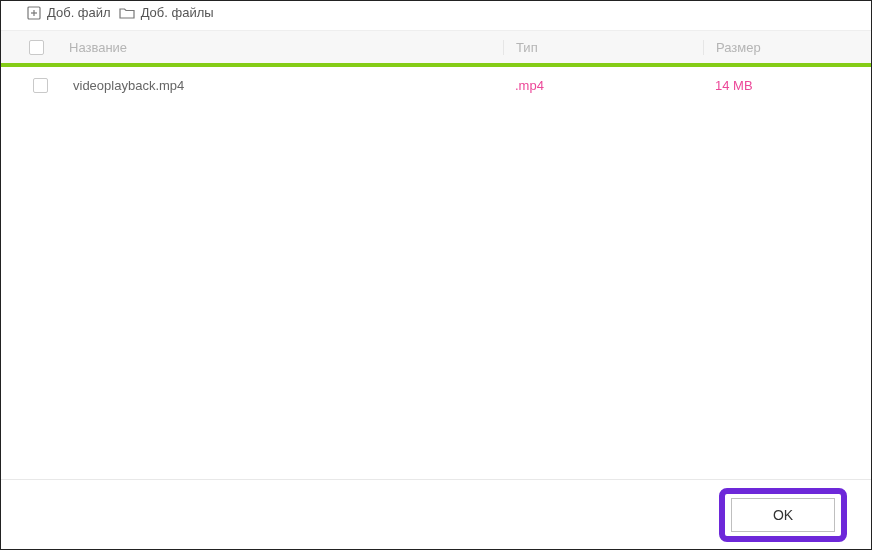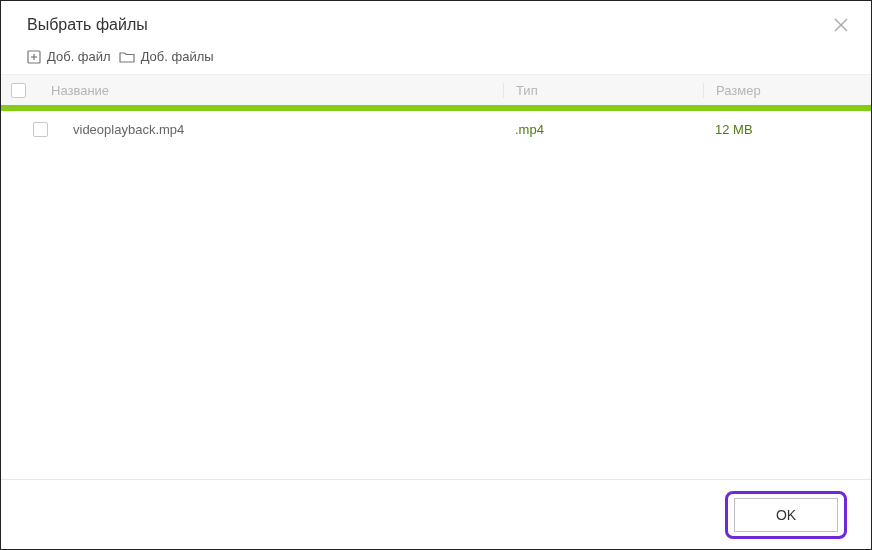--- a/index.html
+++ b/index.html
@@ -7,51 +7,42 @@
   .dialog { width: 872px; height: 550px; border: 1px solid #222; position: relative; background: #fff; display: flex; flex-direction: column; }
   .dlg-header { display: flex; align-items: center; justify-content: space-between; padding: 14px 20px 10px 26px; }
   .dlg-title { font-size: 16px; color: #333; }
   .close-x { width: 20px; height: 20px; display: flex; align-items: center; justify-content: center; color: #aaa; cursor: pointer; }
   .close-x svg { stroke: #aaa; }
 
   .toolbar { padding: 4px 26px 10px 26px; display: flex; gap: 8px; align-items: center; border-bottom: 1px solid #eee; }
   .tbtn { display: flex; align-items: center; gap: 6px; color: #555; font-size: 13px; cursor: pointer; }
   .ticon { display: inline-flex; align-items: center; justify-content: center; }
 
-  .list-header { display: flex; align-items: center; height: 36px; background: #f7f7f7; border-bottom: 6px solid #84cc16; padding-left: 10px; color: #b5b5b5; font-size: 13px; }
+  .list-header { display: flex; align-items: center; height: 36px; background: #f7f7f7; border-bottom: 4px solid #84cc16; padding-left: 28px; color: #b5b5b5; font-size: 13px; }
   .chk-cell { width: 34px; display: flex; align-items: center; }
   .col-name { flex: 1 1 auto; padding-left: 6px; }
   .col-type { width: 200px; border-left: 1px solid #e6e6e6; padding-left: 12px; }
   .col-size { width: 168px; border-left: 1px solid #e6e6e6; padding-left: 12px; }
 
   .list-body { flex: 1 1 auto; overflow: auto; }
   .row { display: flex; align-items: center; height: 36px; padding-left: 32px; color: #777; font-size: 13px; }
-  .row .col-type, .row .col-size { border-left: none; color: #4d7c0f; }
+  .row .col-type, .row .col-size { border-left: none; color: #ec4899; }
   .row .col-name { color: #666; }
 
   .checkbox { width: 15px; height: 15px; border: 1px solid #c9c9c9; background: #fff; border-radius: 2px; }
 
   .footer { border-top: 1px solid #e8e8e8; height: 70px; display: flex; align-items: center; justify-content: flex-end; gap: 16px; padding-right: 24px; }
   .btn { min-width: 104px; height: 34px; border: 1px solid #bfbfbf; background: #fff; color: #333; font-size: 14px; display: inline-flex; align-items: center; justify-content: center; cursor: pointer; }
-  .ok-wrap { border: 3px solid #6d28d9; border-radius: 8px; padding: 4px 6px; }
+  .ok-wrap { border: 6px solid #6d28d9; border-radius: 8px; padding: 4px 6px; }
 </style>
 </head>
 <body>
 
 <div class="dialog">
 
-  <div class="dlg-header">
-    <div class="dlg-title">Выбрать файлы</div>
-    <div class="close-x">
-      <svg width="14" height="14" viewBox="0 0 14 14">
-          <line x1="1" y1="1" x2="13" y2="13" stroke-width="1.4"></line>
-          <line x1="13" y1="1" x2="1" y2="13" stroke-width="1.4"></line>
-        </svg>
-    </div>
-  </div>
 
   <div class="toolbar">
     <div class="tbtn">
       <span class="ticon">
         <svg width="14" height="14" viewBox="0 0 14 14" fill="none" stroke="#777" stroke-width="1.2">
             <rect x="1" y="1" width="12" height="12" rx="1"></rect>
             <line x1="7" y1="4" x2="7" y2="10"></line>
             <line x1="4" y1="7" x2="10" y2="7"></line>
           </svg>
       </span>
@@ -76,21 +67,21 @@
     <div class="col-size">Размер</div>
   </div>
 
   <div class="list-body">
     <div class="row">
       <div class="chk-cell">
         <div class="checkbox"></div>
       </div>
       <div class="col-name">videoplayback.mp4</div>
       <div class="col-type">.mp4</div>
-      <div class="col-size">12 MB</div>
+      <div class="col-size">14 MB</div>
     </div>
   </div>
 
   <div class="footer">
     <span class="ok-wrap">
       <button class="btn">OK</button>
     </span>
   </div>
 
 </div>

